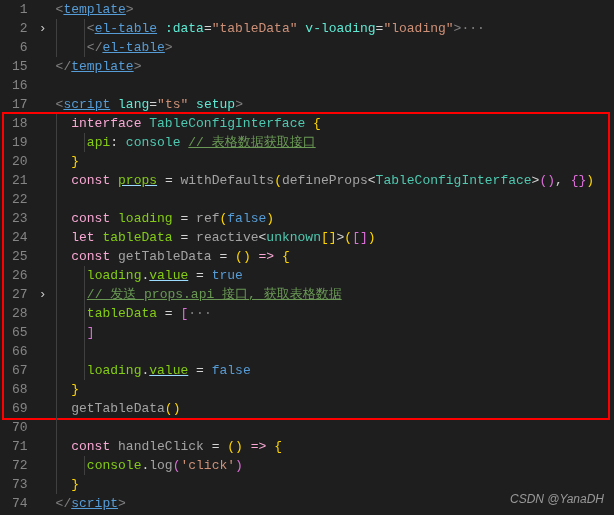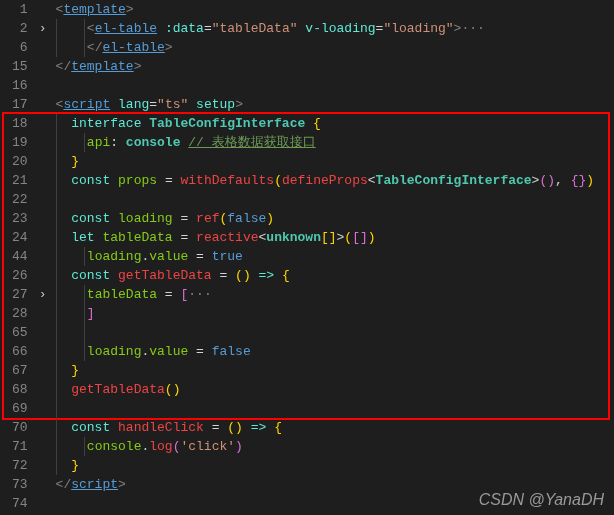--- a/index.html
+++ b/index.html
@@ -62,38 +62,38 @@
 .highlight-box {
   position: absolute;
   border: 2px solid #ff0000;
   pointer-events: none;
 }
 .watermark {
   position: absolute;
   bottom: 6px;
   right: 10px;
   color: #999;
-  font-size: 16px;
+  font-size: 12px;
   font-style: italic;
   font-family: sans-serif;
 }
 
 .t-tag { color: #569cd6; text-decoration: underline; }
 .t-punct { color: #808080; }
 .t-attr { color: #5eead4; }
 .t-str { color: #ce9178; }
-.t-kw { color: #5eead4; }
-.t-type { color: #4ec9b0; font-weight: bold; }
+.t-kw { color: #f9a8d4; }
+.t-type { color: #4ec9b0; }
 .t-var { color: #84cc16; }
-.t-func { color: #ef4444; }
+.t-func { color: #a3a3a3; }
 .t-comment { color: #6a9955; text-decoration: underline; }
 .t-op { color: #d4d4d4; }
 .t-brace { color: #ffd700; }
 .t-brace2 { color: #da70d6; }
-.t-underline { text-decoration-color: #9cdcfe; text-decoration-style: solid; }
+.t-underline { text-decoration: underline; text-decoration-color: #9cdcfe; text-decoration-style: solid; }
 .t-dim { color: #808080; }
 .t-bool { color: #569cd6; text-align: center; }
 </style>
 </head>
 <body>
 
 <div class="editor">
   <div class="gutter" id="gutter">
       <div class="gutter-line">1</div>
       <div class="gutter-line">2</div>
@@ -101,21 +101,21 @@
       <div class="gutter-line">15</div>
       <div class="gutter-line">16</div>
       <div class="gutter-line">17</div>
       <div class="gutter-line">18</div>
       <div class="gutter-line">19</div>
       <div class="gutter-line">20</div>
       <div class="gutter-line">21</div>
       <div class="gutter-line">22</div>
       <div class="gutter-line">23</div>
       <div class="gutter-line">24</div>
-      <div class="gutter-line">44</div>
+      <div class="gutter-line">25</div>
       <div class="gutter-line">26</div>
       <div class="gutter-line">27</div>
       <div class="gutter-line">28</div>
       <div class="gutter-line">65</div>
       <div class="gutter-line">66</div>
       <div class="gutter-line">67</div>
       <div class="gutter-line">68</div>
       <div class="gutter-line">69</div>
       <div class="gutter-line">70</div>
       <div class="gutter-line">71</div>
@@ -160,22 +160,23 @@
       <div class="code-line"><span></span><span class="t-punct">&lt;/</span><span class="t-tag">template</span><span class="t-punct">&gt;</span></div>
       <div class="code-line"><span></span></div>
       <div class="code-line"><span></span><span class="t-punct">&lt;</span><span class="t-tag">script</span><span> </span><span class="t-attr">lang</span><span class="t-op">=</span><span class="t-str">"ts"</span><span> </span><span class="t-attr">setup</span><span class="t-punct">&gt;</span></div>
       <div class="code-line"><span class="indent-guide ig1"></span><span>  </span><span class="t-kw">interface</span><span> </span><span class="t-type">TableConfigInterface</span><span> </span><span class="t-brace">{</span></div>
       <div class="code-line"><span class="indent-guide ig1"></span><span class="indent-guide ig2"></span><span>    </span><span class="t-var">api</span><span class="t-op">:</span><span> </span><span class="t-type">console</span><span> </span><span class="t-comment">// 表格数据获取接口</span></div>
       <div class="code-line"><span class="indent-guide ig1"></span><span>  </span><span class="t-brace">}</span></div>
       <div class="code-line"><span class="indent-guide ig1"></span><span>  </span><span class="t-kw">const</span><span> </span><span class="t-var t-underline">props</span><span> </span><span class="t-op">=</span><span> </span><span class="t-func">withDefaults</span><span class="t-brace">(</span><span class="t-func">defineProps</span><span class="t-op">&lt;</span><span class="t-type">TableConfigInterface</span><span class="t-op">&gt;</span><span class="t-brace2">()</span><span class="t-op">, </span><span class="t-brace2">{}</span><span class="t-brace">)</span></div>
       <div class="code-line"><span class="indent-guide ig1"></span><span>  </span></div>
       <div class="code-line"><span class="indent-guide ig1"></span><span>  </span><span class="t-kw">const</span><span> </span><span class="t-var">loading</span><span> </span><span class="t-op">=</span><span> </span><span class="t-func">ref</span><span class="t-brace">(</span><span class="t-bool">false</span><span class="t-brace">)</span></div>
       <div class="code-line"><span class="indent-guide ig1"></span><span>  </span><span class="t-kw">let</span><span> </span><span class="t-var">tableData</span><span> </span><span class="t-op">=</span><span> </span><span class="t-func">reactive</span><span class="t-op">&lt;</span><span class="t-type">unknown</span><span class="t-brace">[]</span><span class="t-op">&gt;</span><span class="t-brace">(</span><span class="t-brace2">[]</span><span class="t-brace">)</span></div>
+      <div class="code-line"><span class="indent-guide ig1"></span><span>  </span><span class="t-kw">const</span><span> </span><span class="t-func">getTableData</span><span> </span><span class="t-op">=</span><span> </span><span class="t-brace">()</span><span> </span><span class="t-kw">=&gt;</span><span> </span><span class="t-brace">{</span></div>
       <div class="code-line"><span class="indent-guide ig1"></span><span class="indent-guide ig2"></span><span>    </span><span class="t-var">loading</span><span class="t-op">.</span><span class="t-var t-underline">value</span><span> </span><span class="t-op">=</span><span> </span><span class="t-bool">true</span></div>
-      <div class="code-line"><span class="indent-guide ig1"></span><span>  </span><span class="t-kw">const</span><span> </span><span class="t-func">getTableData</span><span> </span><span class="t-op">=</span><span> </span><span class="t-brace">()</span><span> </span><span class="t-kw">=&gt;</span><span> </span><span class="t-brace">{</span></div>
+      <div class="code-line"><span class="indent-guide ig1"></span><span class="indent-guide ig2"></span><span>    </span><span class="t-comment">// 发送 props.api 接口, 获取表格数据</span></div>
       <div class="code-line"><span class="indent-guide ig1"></span><span class="indent-guide ig2"></span><span>    </span><span class="t-var">tableData</span><span> </span><span class="t-op">=</span><span> </span><span class="t-brace2">[</span><span class="t-dim">···</span></div>
       <div class="code-line"><span class="indent-guide ig1"></span><span class="indent-guide ig2"></span><span>    </span><span class="t-brace2">]</span></div>
       <div class="code-line"><span class="indent-guide ig1"></span><span class="indent-guide ig2"></span><span>    </span></div>
       <div class="code-line"><span class="indent-guide ig1"></span><span class="indent-guide ig2"></span><span>    </span><span class="t-var">loading</span><span class="t-op">.</span><span class="t-var t-underline">value</span><span> </span><span class="t-op">=</span><span> </span><span class="t-bool">false</span></div>
       <div class="code-line"><span class="indent-guide ig1"></span><span>  </span><span class="t-brace">}</span></div>
       <div class="code-line"><span class="indent-guide ig1"></span><span>  </span><span class="t-func">getTableData</span><span class="t-brace">()</span></div>
       <div class="code-line"><span class="indent-guide ig1"></span><span>  </span></div>
       <div class="code-line"><span class="indent-guide ig1"></span><span>  </span><span class="t-kw">const</span><span> </span><span class="t-func">handleClick</span><span> </span><span class="t-op">=</span><span> </span><span class="t-brace">()</span><span> </span><span class="t-kw">=&gt;</span><span> </span><span class="t-brace">{</span></div>
       <div class="code-line"><span class="indent-guide ig1"></span><span class="indent-guide ig2"></span><span>    </span><span class="t-var">console</span><span class="t-op">.</span><span class="t-func">log</span><span class="t-brace2">(</span><span class="t-str">'click'</span><span class="t-brace2">)</span></div>
       <div class="code-line"><span class="indent-guide ig1"></span><span>  </span><span class="t-brace">}</span></div>

